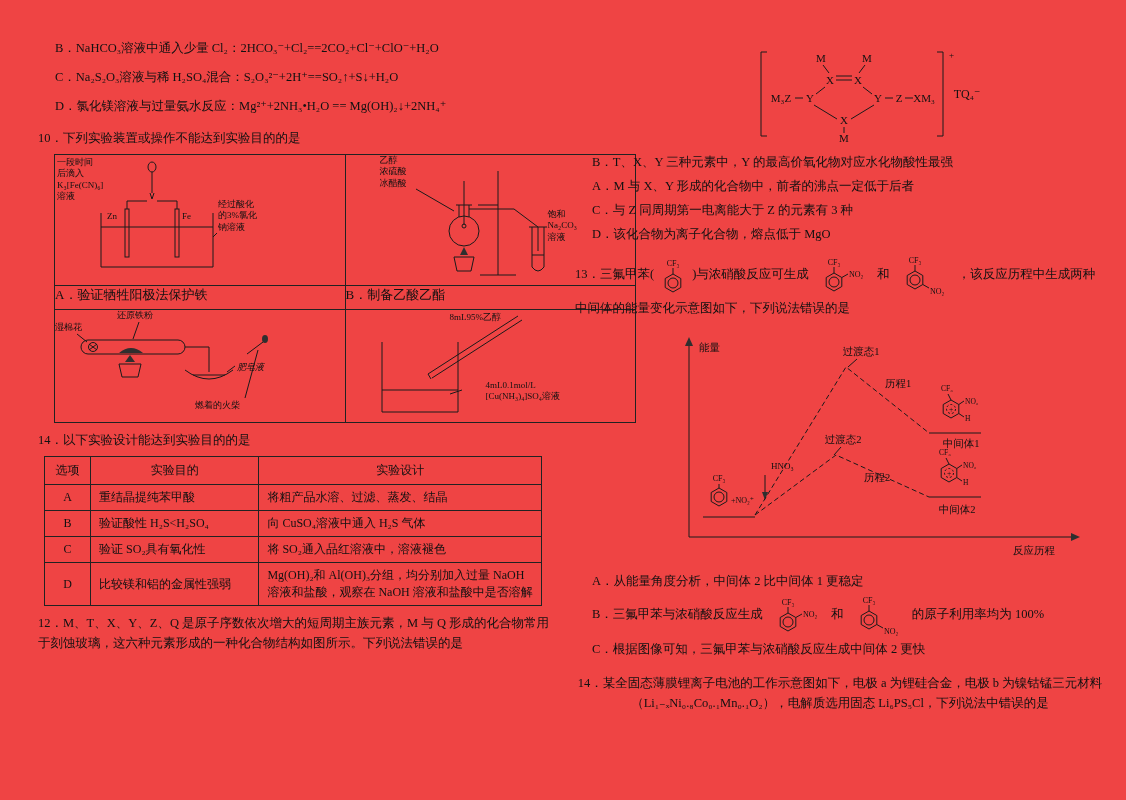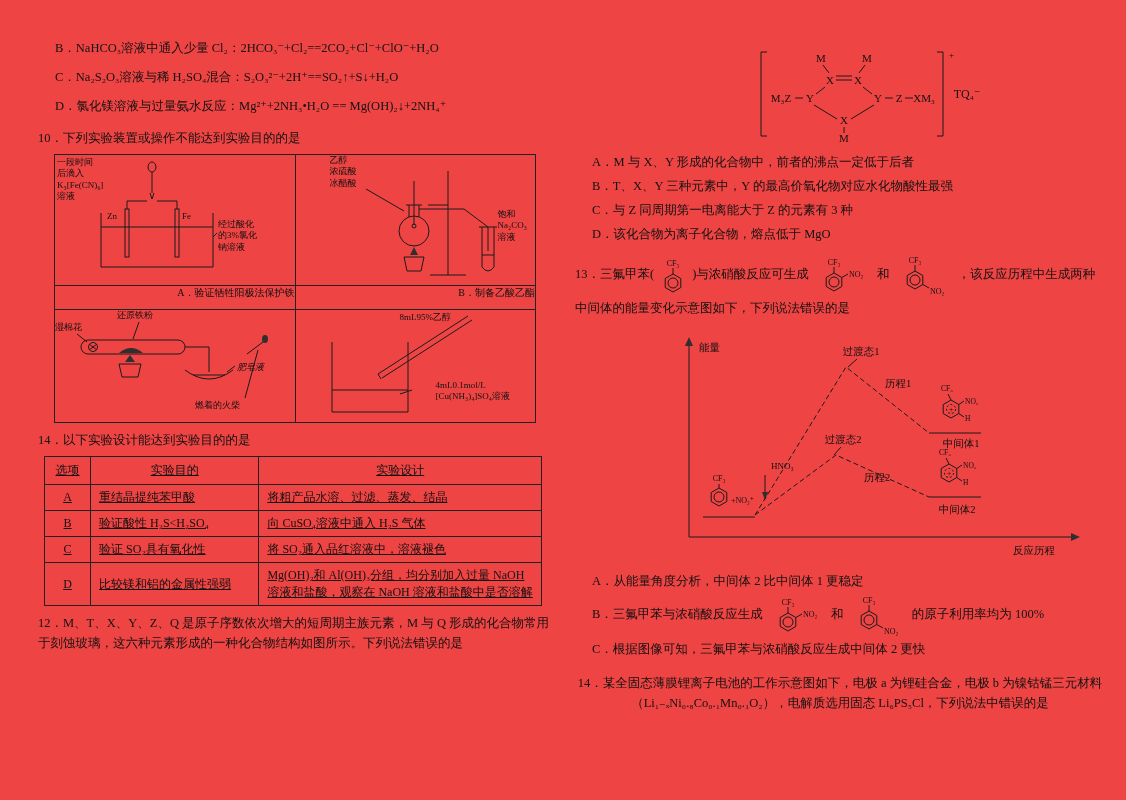--- a/index.html
+++ b/index.html
@@ -10,25 +10,25 @@
   .col.left  { left:38px;  width:512px; }
   .col.right { left:575px; width:530px; }
 
   .opt { margin-left:17px; line-height:24px; }
   .q9-opt { line-height:29px; }
   .stem { line-height:20px; margin-top:7px; }
 
   
   table.qtab { border-collapse:collapse; table-layout:fixed; }
   table.qtab td { border:1px solid #222; padding:0; vertical-align:top; }
-  table.q10 { width:482px; margin:6px 0 0 16px; }
+  table.q10 { width:582px; margin:6px 0 0 16px; }
   table.q10 td { width:240px; }
-  td.cap { text-align:right; height:24px; vertical-align:middle; font-size:10px; padding:2px 2px; }
-
-  table.q11 { width:498px; margin:6px 0 0 6px; font-size:12px;text-decoration:underline; }
+  td.cap { text-align:left; height:24px; vertical-align:middle; font-size:13px; padding:2px 2px; }
+
+  table.q11 { width:498px; margin:6px 0 0 6px; font-size:12px; }
   table.q11 td { padding:4px 8px; vertical-align:middle; line-height:17px; }
   table.q11 tr.hdr td { text-align:center; height:28px; }
   table.q11 td.optcol { text-align:center; width:46px; }
   table.q11 td.purcol { width:168px; }
   table.q11 td.descol { width:282px; }
 
   .diagram { position:relative; height:130px; }
   .diagram.short { height:112px; }
   .diagram svg { position:absolute; left:0; top:0; }
   .dlabel { position:absolute; font-size:9px; line-height:1.25; white-space:pre-line;
@@ -93,21 +93,21 @@
                 <rect x="120" y="54" width="4" height="48"></rect>
               </g>
               <line x1="162" y1="78" x2="158" y2="82"></line>
             </svg>
             <div class="dlabel" style="left:2px;top:2px;width:64px;">一段时间
 后滴入
 K₃[Fe(CN)₆]
 溶液</div>
             <div class="dlabel" style="left:52px;top:56px;">Zn</div>
             <div class="dlabel" style="left:127px;top:56px;">Fe</div>
-            <div class="dlabel" style="left:163px;top:64px;width:58px;">经过酸化
+            <div class="dlabel" style="left:163px;top:44px;width:58px;">经过酸化
 的3%氯化
 钠溶液</div>
           </div>
         </td>
 
         <td>
           <div class="diagram">
             <svg class="lw" width="238" height="130" viewBox="0 0 238 130">
               <line x1="70" y1="34" x2="108" y2="56"></line>
               <g>
@@ -273,22 +273,22 @@
 
         <text x="48" y="66" class="t11" text-anchor="middle">M₃Z</text>
         <line x1="62" y1="62" x2="70" y2="62"></line>
         <line x1="152" y1="62" x2="160" y2="62"></line>
         <text x="166" y="66" class="t11" text-anchor="middle">Z</text>
         <line x1="172" y1="62" x2="180" y2="62"></line>
         <text x="191" y="66" class="t11" text-anchor="middle">XM₃</text>
       </svg>
     </div>
 
+    <div class="opt">B．T、X、Y 三种元素中，Y 的最高价氧化物对应水化物酸性最强</div>
     <div class="opt">A．M 与 X、Y 形成的化合物中，前者的沸点一定低于后者</div>
-    <div class="opt">B．T、X、Y 三种元素中，Y 的最高价氧化物对应水化物酸性最强</div>
     <div class="opt">C．与 Z 同周期第一电离能大于 Z 的元素有 3 种</div>
     <div class="opt">D．该化合物为离子化合物，熔点低于 MgO</div>
 
     <div class="stem q13-stem">
       <span>13．三氟甲苯(</span><svg class="lw chem-svg" width="34" height="38" viewBox="0 0 34 38">
         <text x="17" y="10" class="t8" text-anchor="middle">CF₃</text>
         <line x1="17" y1="12" x2="17" y2="18"></line>
         <g transform="translate(17,27)">
             <polygon points="0,-9 7.8,-4.5 7.8,4.5 0,9 -7.8,4.5 -7.8,-4.5"></polygon>
             <circle r="5"></circle>

